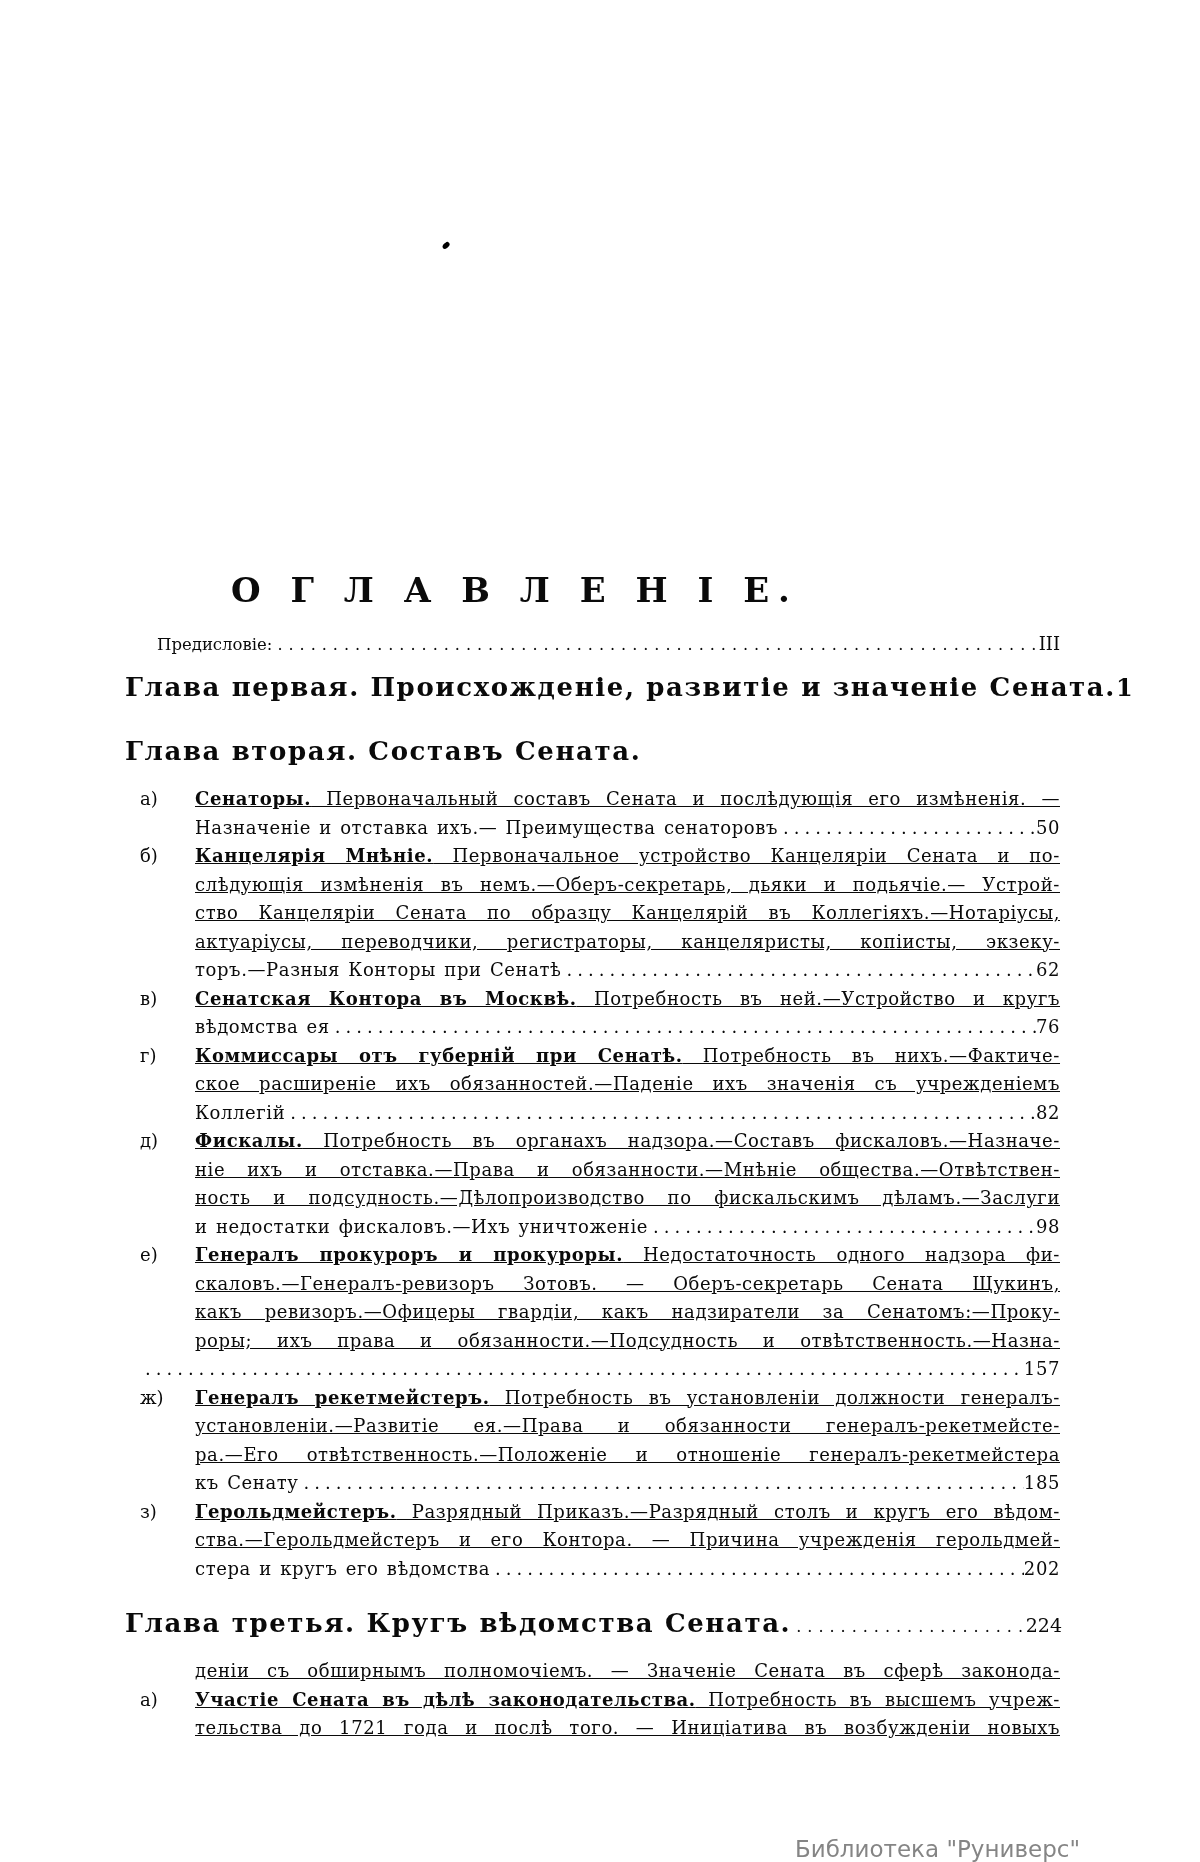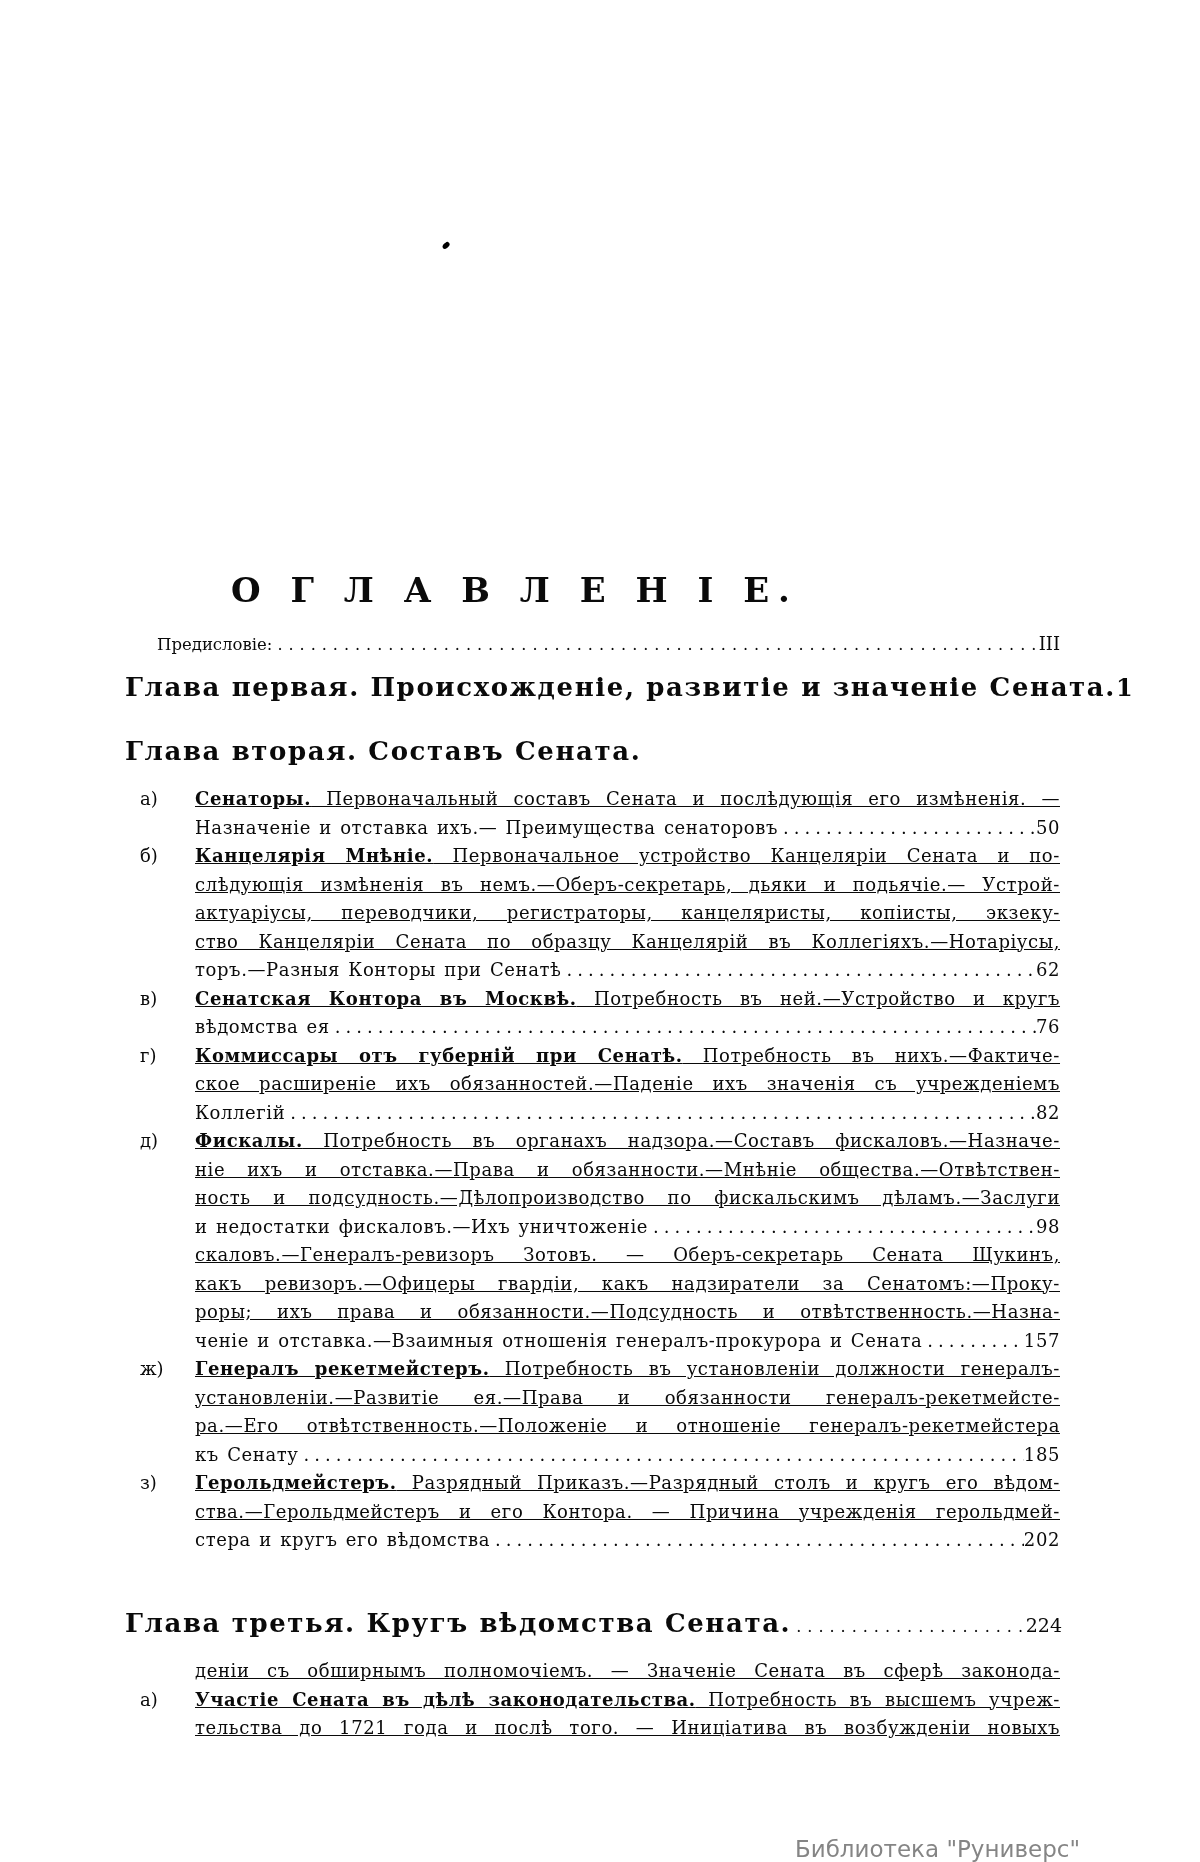--- a/index.html
+++ b/index.html
@@ -76,22 +76,22 @@
         <div class="line full first"><span class="marker">а)</span><span class="lead">Сенаторы.</span><span class="rest"> Первоначальный составъ Сената и послѣдующія его измѣненія. —</span></div>
         <div class="line last">
           <span class="text">Назначеніе и отставка ихъ.— Преимущества сенаторовъ</span>
           <span class="leader">........................................................................................................................</span>
           <span class="num">50</span>
         </div>
       </div>
       <div class="entry">
         <div class="line full first"><span class="marker">б)</span><span class="lead">Канцелярія Мнѣніе.</span><span class="rest"> Первоначальное устройство Канцеляріи Сената и по-</span></div>
         <div class="line cont full">слѣдующія измѣненія въ немъ.—Оберъ-секретарь, дьяки и подьячіе.— Устрой-</div>
+        <div class="line cont full">ство Канцеляріи Сената по образцу Канцелярій въ Коллегіяхъ.—Нотаріусы,</div>
         <div class="line cont full">актуаріусы, переводчики, регистраторы, канцеляристы, копіисты, экзеку-</div>
-        <div class="line cont full">ство Канцеляріи Сената по образцу Канцелярій въ Коллегіяхъ.—Нотаріусы,</div>
         <div class="line last">
           <span class="text">торъ.—Разныя Конторы при Сенатѣ</span>
           <span class="leader">........................................................................................................................</span>
           <span class="num">62</span>
         </div>
       </div>
       <div class="entry">
         <div class="line full first"><span class="marker">в)</span><span class="lead">Сенатская Контора въ Москвѣ.</span><span class="rest"> Потребность въ ней.—Устройство и кругъ</span></div>
         <div class="line last">
           <span class="text">вѣдомства ея</span>
@@ -112,25 +112,25 @@
         <div class="line full first"><span class="marker">д)</span><span class="lead">Фискалы.</span><span class="rest"> Потребность въ органахъ надзора.—Составъ фискаловъ.—Назначе-</span></div>
         <div class="line cont full">ніе ихъ и отставка.—Права и обязанности.—Мнѣніе общества.—Отвѣтствен-</div>
         <div class="line cont full">ность и подсудность.—Дѣлопроизводство по фискальскимъ дѣламъ.—Заслуги</div>
         <div class="line last">
           <span class="text">и недостатки фискаловъ.—Ихъ уничтоженіе</span>
           <span class="leader">........................................................................................................................</span>
           <span class="num">98</span>
         </div>
       </div>
       <div class="entry">
+        <div class="line full first"><span class="marker">е)</span><span class="lead">Генералъ прокуроръ и прокуроры.</span><span class="rest"> Недостаточность одного надзора фи-</span></div>
         <div class="line cont full">скаловъ.—Генералъ-ревизоръ Зотовъ. — Оберъ-секретарь Сената Щукинъ,</div>
         <div class="line cont full">какъ ревизоръ.—Офицеры гвардіи, какъ надзиратели за Сенатомъ:—Проку-</div>
         <div class="line cont full">роры; ихъ права и обязанности.—Подсудность и отвѣтственность.—Назна-</div>
         <div class="line last">
-          <span class="text">ченіе и отставка.—Взаимныя отношенія генералъ-прокурора и Сената</span>
           <span class="leader">........................................................................................................................</span>
           <span class="num">157</span>
         </div>
       </div>
       <div class="entry">
         <div class="line full first"><span class="marker">ж)</span><span class="lead">Генералъ рекетмейстеръ.</span><span class="rest"> Потребность въ установленіи должности генералъ-</span></div>
         <div class="line cont full">установленіи.—Развитіе ея.—Права и обязанности генералъ-рекетмейсте-</div>
         <div class="line cont full">ра.—Его отвѣтственность.—Положеніе и отношеніе генералъ-рекетмейстера</div>
         <div class="line last">
           <span class="text">къ Сенату</span>

